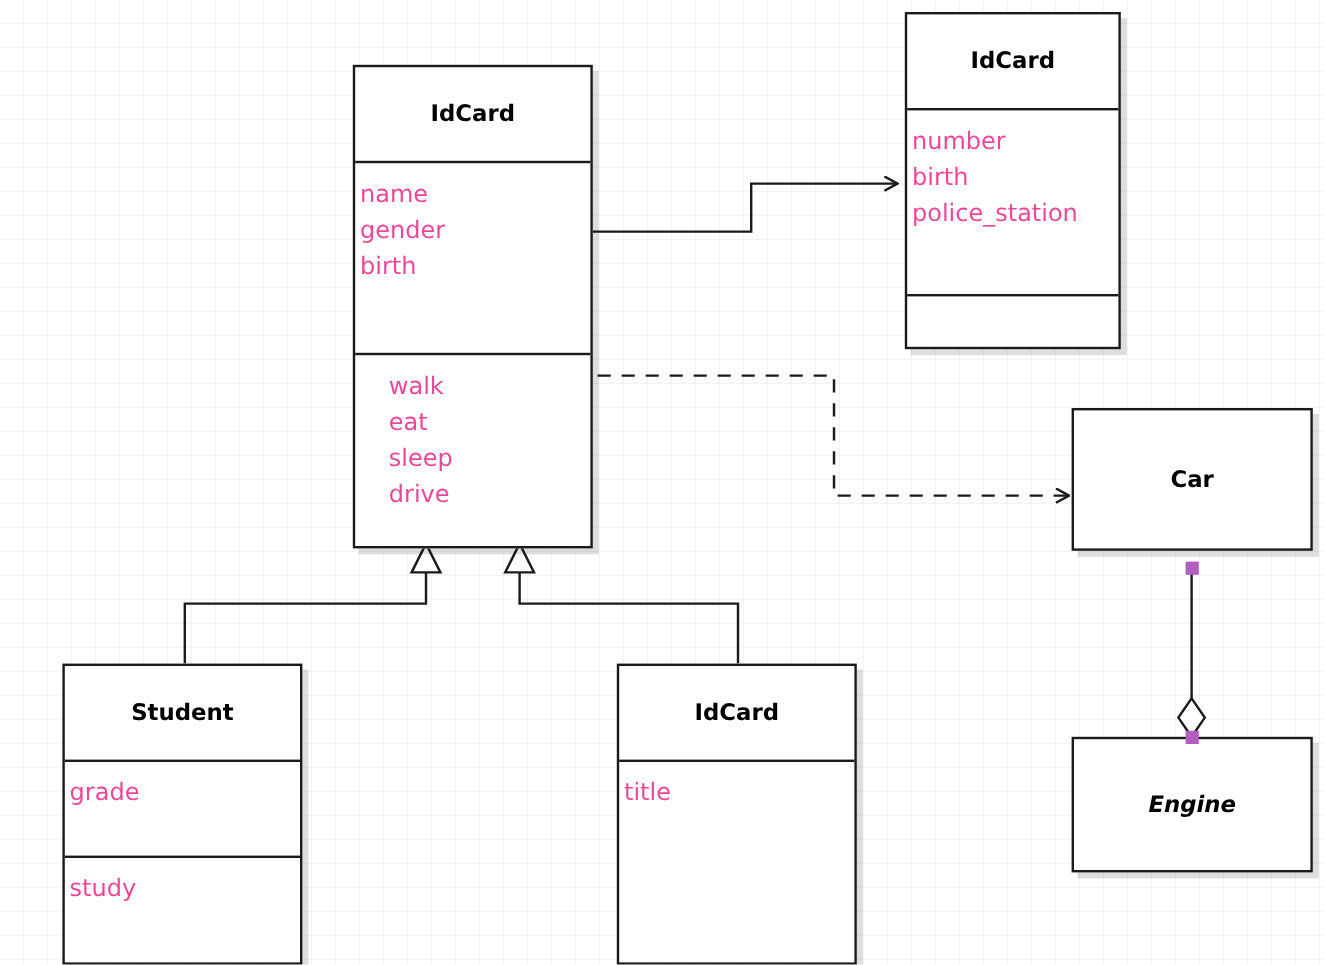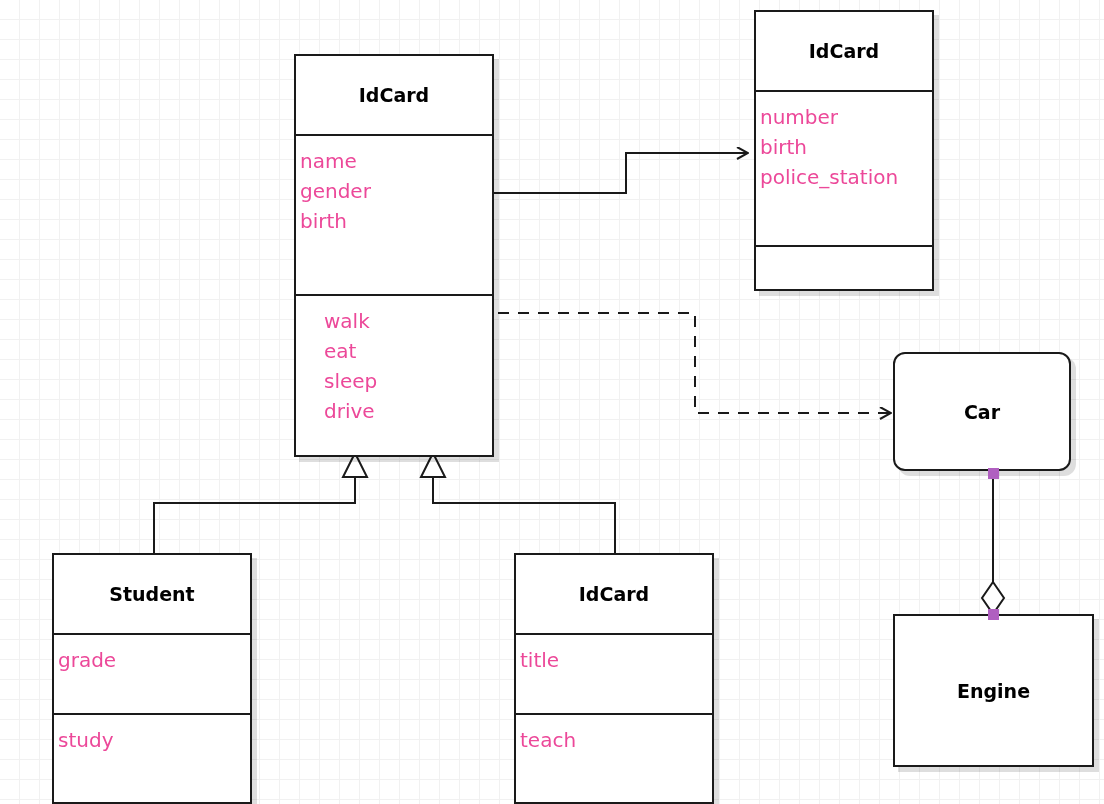--- a/index.html
+++ b/index.html
@@ -133,29 +133,26 @@
     <div class="cls-section" style="height:66px;">
       <div class="member">study</div>
     </div>
   </div>
 
   <div class="uml-class" style="left:514px; top:553px; width:200px; height:251px;">
     <div class="cls-title" style="height:78px;">IdCard</div>
     <div class="cls-section" style="height:80px;">
       <div class="member">title</div>
     </div>
-    <div class="cls-section" style="height:91px;">
-      <div class="member">teach</div>
-    </div>
   </div>
 
-  <div class="uml-class" style="left:893px; top:352px; width:178px; height:119px;border-radius:12px;">
+  <div class="uml-class" style="left:893px; top:340px; width:201px; height:119px;">
     <div class="cls-title" style="height:100%;">Car</div>
   </div>
 
-  <div class="uml-class" style="left:893px; top:614px; width:201px; height:153px;">
+  <div class="uml-class" style="left:893px; top:614px; width:201px; height:113px;font-style:italic;">
     <div class="cls-title" style="height:100%;">Engine</div>
   </div>
 
   <div class="handle" style="left:988px; top:468px;"></div>
   <div class="handle" style="left:988px; top:609px;"></div>
 
 </div>
 
 </body></html>

